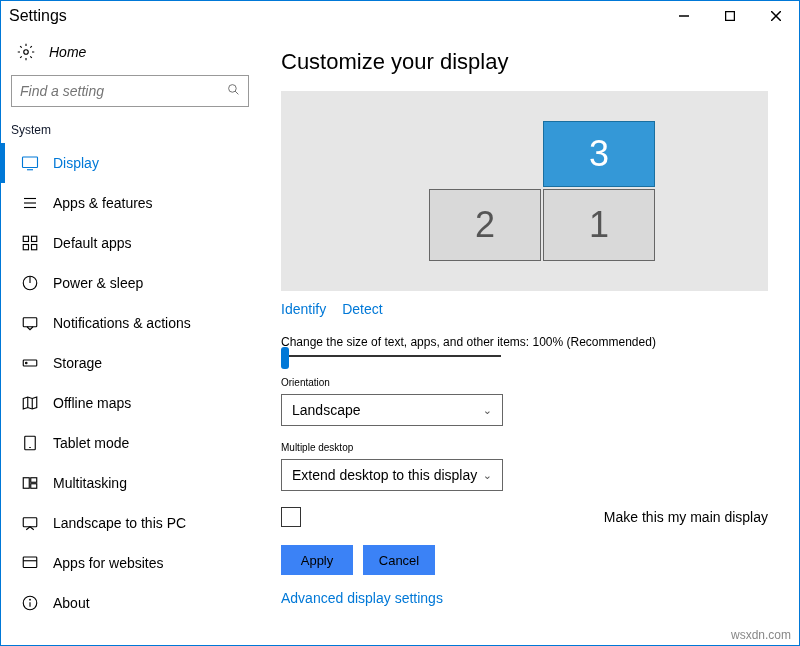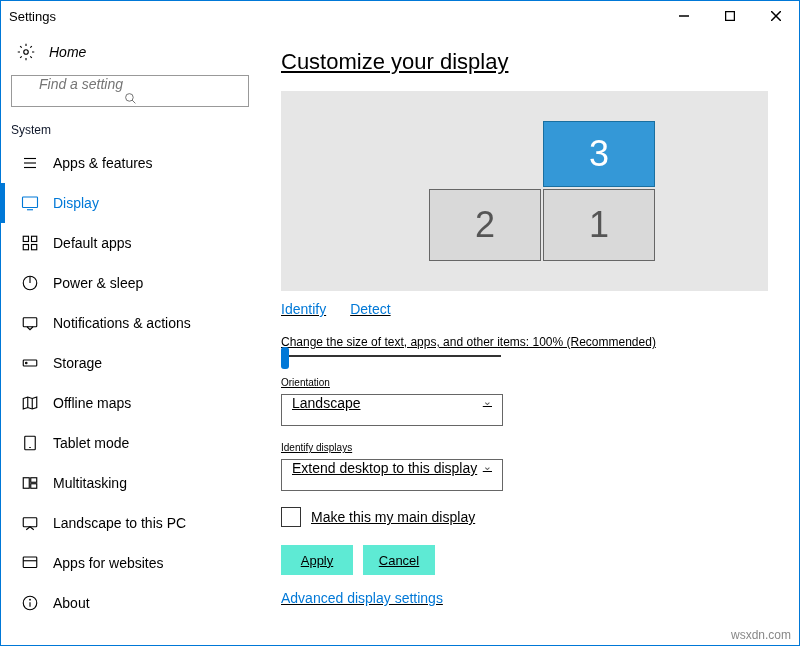--- a/index.html
+++ b/index.html
@@ -1,64 +1,64 @@
 <!DOCTYPE html>
 <html><head>
 <meta charset="utf-8">
 <style>
 * { margin: 0; padding: 0; box-sizing: border-box; font-family: "Segoe UI", Arial, sans-serif; }
 body { width: 800px; height: 646px; background: #fff; border: 1px solid #0078d7; position: relative; overflow: hidden; }
 
-.titlebar { height: 30px; display: flex; align-items: center; padding-left: 8px; font-size: 13px; }
+.titlebar { height: 30px; display: flex; align-items: center; padding-left: 8px; font-size: 16px; }
 .titlebar-spacer { flex: 1; }
 .titlebar-controls { display: flex; height: 100%; }
 .titlebar-btn { width: 46px; display: flex; align-items: center; justify-content: center; font-size: 11px; cursor: pointer; }
 
 .content { display: flex; height: calc(100% - 30px); }
 
 .sidebar { width: 258px; border-right: none; display: flex; flex-direction: column; }
 .home-row { display: flex; align-items: center; padding: 12px 16px 8px 16px; gap: 14px; font-style: italic; }
 .home-row .icon { width: 18px; height: 18px; }
 .home-row .label { font-size: 14px; }
 
-.search-box { margin: 6px 10px 10px 10px; border: 1px solid #999; height: 32px; display: flex; align-items: center; padding: 0 8px; flex-direction: column; }
+.search-box { margin: 6px 10px 10px 10px; border: 1px solid #999; height: 32px; display: flex; align-items: center; padding: 0 8px; }
 .search-box input { flex: 1; border: none; outline: none; font-size: 14px; font-style: italic; color: #666; background: transparent; }
 .search-box .icon { color: #555; font-size: 13px; }
 
 .category-label { padding: 6px 16px 6px 10px; font-size: 12px; color: #0f172a; }
 
 .nav { display: flex; flex-direction: column; }
 .nav-item { display: flex; align-items: center; gap: 14px; padding: 11px 16px; font-size: 14px; cursor: pointer; border-left: 4px solid transparent; }
 .nav-item .icon { width: 18px; height: 18px; display: inline-flex; align-items: center; justify-content: center; }
 .nav-item.active { color: #0078d7; border-left-color: #0078d7; }
 
-.main { flex: 1; padding: 18px 31px 0 22px; overflow: hidden; text-decoration: underline; }
+.main { flex: 1; padding: 18px 31px 0 22px; overflow: hidden; }
 .page-title { font-size: 22px; font-weight: 300; margin-bottom: 16px; }
 
 .display-arrangement { background: #e6e6e6; height: 200px; position: relative; margin-bottom: 10px; }
 .monitor { position: absolute; border: 1px solid #666; display: flex; align-items: center; justify-content: center; font-size: 36px; font-weight: 300; color: #555; background: #d9d9d9; }
 .monitor.selected { background: #3498d7; color: #fff; border-color: #1a6fa0; }
 
-.link-row { display: flex; gap: 24px; margin-bottom: 18px; }
+.link-row { display: flex; gap: 16px; margin-bottom: 18px; }
 .link { color: #0078d7; font-size: 14px; cursor: pointer; }
 
 .slider-label { font-size: 12px; margin-bottom: 6px; }
 .slider-track { width: 220px; height: 2px; background: #333; position: relative; margin-bottom: 20px; }
 .slider-thumb { position: absolute; left: 0; top: -8px; width: 8px; height: 22px; background: #0078d7; border-radius: 3px; }
 
 .field-label { font-size: 10px; margin-bottom: 6px; margin-top: 12px; }
-.dropdown { width: 222px; height: 32px; border: 1px solid #666; display: flex; align-items: flex-start; padding: 0 10px; font-size: 14px; cursor: pointer; margin-bottom: 16px; justify-content: space-between; }
+.dropdown { width: 222px; height: 32px; border: 1px solid #666; display: flex; align-items: center; padding: 0 10px; font-size: 14px; cursor: pointer; margin-bottom: 16px; justify-content: space-between; }
 .dropdown .chev { font-size: 11px; color: #555; }
 
-.checkbox-row { display: flex; align-items: center; gap: 10px; margin: 6px 0 18px 0; }
+.checkbox-row { display: flex; align-items: center; gap: 10px; margin: 6px 0 18px 0; justify-content: space-between; }
 .checkbox { width: 20px; height: 20px; border: 1px solid #333; cursor: pointer; }
 .checkbox-label { font-size: 14px; }
 
 .buttons { display: flex; gap: 10px; margin-bottom: 14px; }
-.btn { width: 72px; height: 30px; background: #5eead4; border: none; font-size: 13px; cursor: pointer; }
+.btn { width: 72px; height: 30px; background: #3b82f6; border: none; font-size: 13px; cursor: pointer; }
 
 .footer-attr { position: absolute; bottom: 3px; right: 8px; font-size: 12px; color: #888; }
 
 svg { stroke: currentColor; fill: none; stroke-width: 1.5; }
 </style>
 </head>
 <body>
 
 <div class="titlebar">
   <span>Settings</span>
@@ -101,38 +101,38 @@
         <svg width="13" height="13" viewBox="0 0 24 24">
             <circle cx="10" cy="10" r="7"></circle>
             <line x1="21" y1="21" x2="15" y2="15"></line>
           </svg>
       </span>
     </div>
 
     <div class="category-label">System</div>
 
     <div class="nav">
+      <div class="nav-item active">
+        <span class="icon">
+            <svg width="18" height="18" viewBox="0 0 24 24">
+              <rect x="2" y="4" width="20" height="14" rx="1"></rect>
+              <line x1="8" y1="21" x2="16" y2="21"></line>
+            </svg>
+          </span>
+        <span>Display</span>
+      </div>
       <div class="nav-item">
         <span class="icon">
             <svg width="18" height="18" viewBox="0 0 24 24">
               <line x1="4" y1="6" x2="20" y2="6"></line>
               <line x1="4" y1="12" x2="20" y2="12"></line>
               <line x1="4" y1="18" x2="20" y2="18"></line>
             </svg>
           </span>
         <span>Apps &amp; features</span>
-      </div>
-      <div class="nav-item active">
-        <span class="icon">
-            <svg width="18" height="18" viewBox="0 0 24 24">
-              <rect x="2" y="4" width="20" height="14" rx="1"></rect>
-              <line x1="8" y1="21" x2="16" y2="21"></line>
-            </svg>
-          </span>
-        <span>Display</span>
       </div>
       <div class="nav-item">
         <span class="icon">
             <svg width="18" height="18" viewBox="0 0 24 24">
               <rect x="3" y="3" width="7" height="7"></rect>
               <rect x="14" y="3" width="7" height="7"></rect>
               <rect x="3" y="14" width="7" height="7"></rect>
               <rect x="14" y="14" width="7" height="7"></rect>
             </svg>
           </span>
@@ -249,21 +249,21 @@
     <div class="slider-track">
       <div class="slider-thumb"></div>
     </div>
 
     <div class="field-label">Orientation</div>
     <div class="dropdown">
       <span>Landscape</span>
       <span class="chev">⌄</span>
     </div>
 
-    <div class="field-label">Identify displays</div>
+    <div class="field-label">Multiple desktop</div>
     <div class="dropdown">
       <span>Extend desktop to this display</span>
       <span class="chev">⌄</span>
     </div>
 
     <div class="checkbox-row">
       <div class="checkbox"></div>
       <span class="checkbox-label">Make this my main display</span>
     </div>
 

